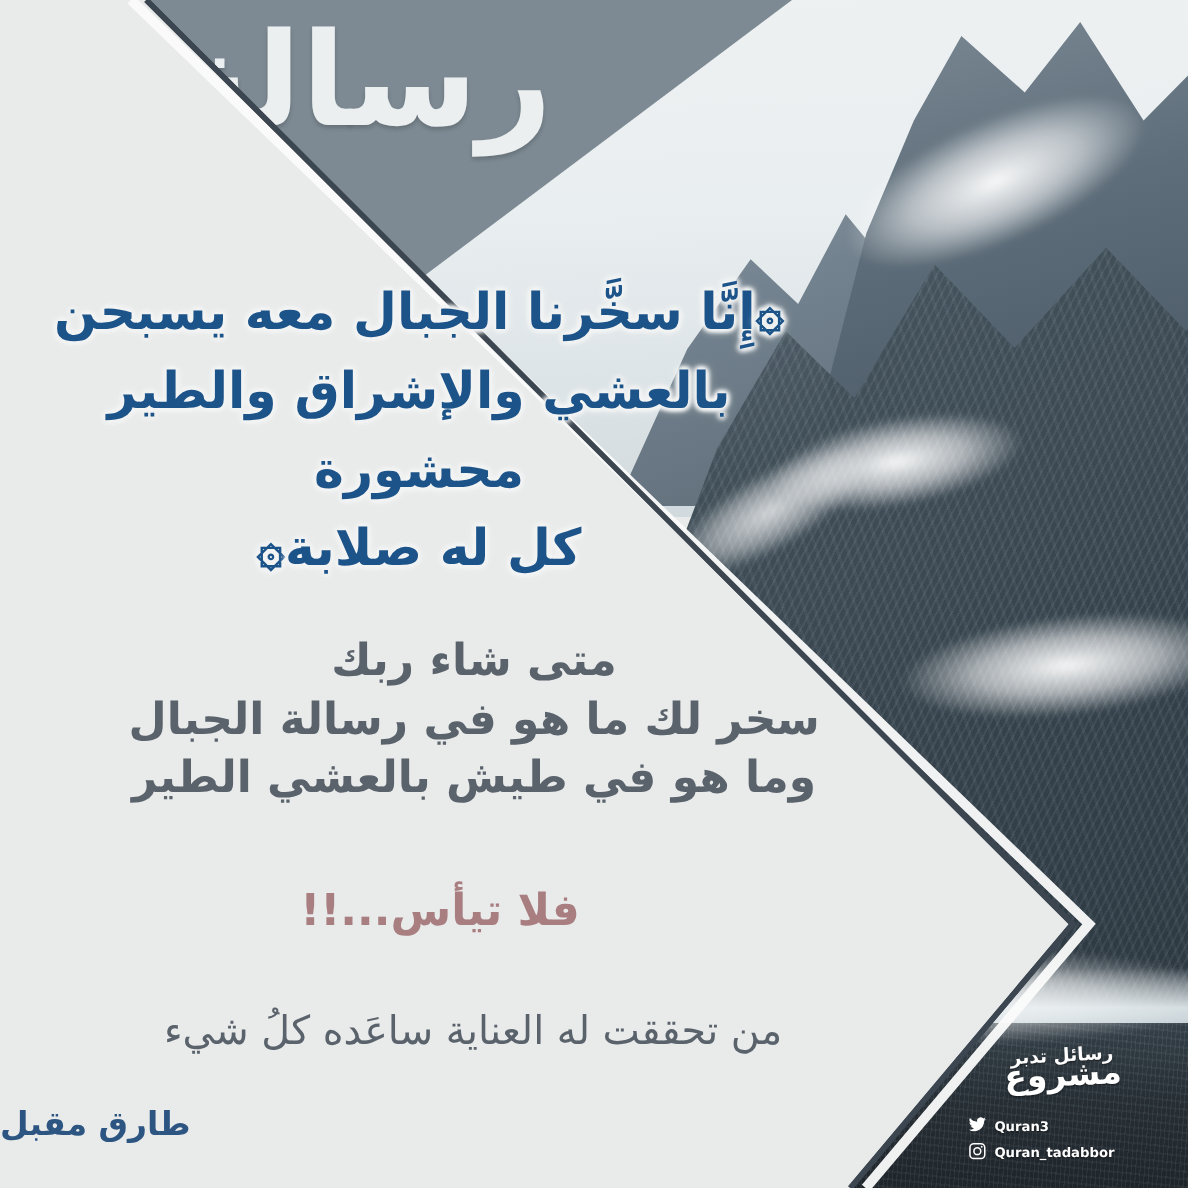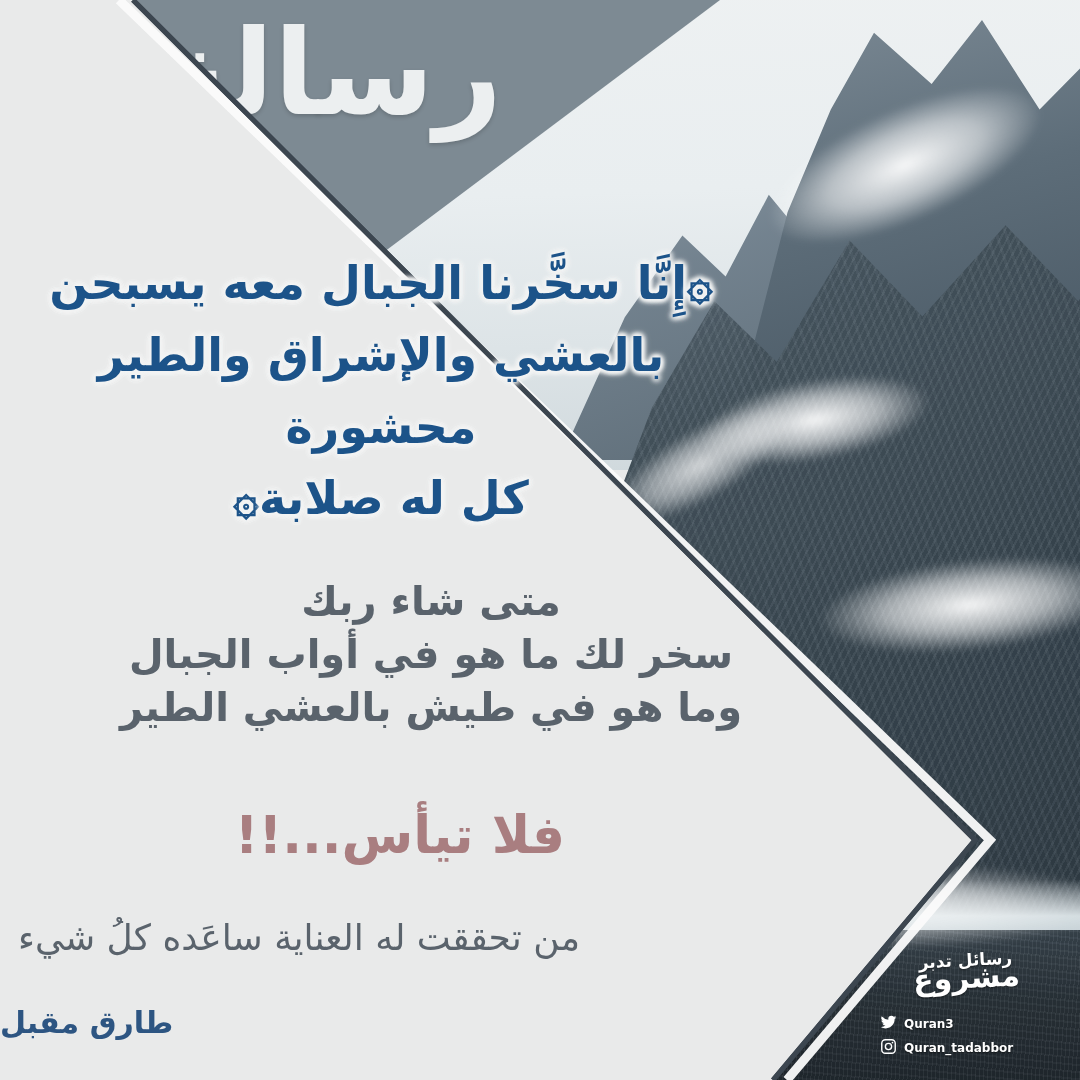--- a/index.html
+++ b/index.html
@@ -125,27 +125,27 @@
     color:#5a636c;
     padding:0 20px;box-sizing:border-box;
   }
   .commentary .l1{display:block;}
   .commentary .l2{display:block;}
   .commentary .l3{display:block;}
 
   .emphasis{
     position:absolute;left:0;top:805px;width:800px;
     text-align:center;
-    font-size:52px;font-weight:700;
+    font-size:40px;font-weight:700;
     color:#a97e80;
   }
 
   .closing{
     position:absolute;left:0;top:915px;width:860px;
-    text-align:left;
+    text-align:center;
     font-size:36px;font-weight:400;line-height:1.3;
     color:#5a636c;
     padding:0 18px;box-sizing:border-box;
   }
 
   .author{
     position:absolute;left:0;top:1005px;width:820px;
     text-align:left;
     font-size:30px;font-weight:700;
     color:#2d5582;
@@ -211,21 +211,21 @@
   <div class="content">
 
     <div class="verse">
       <span class="orn">۞</span><span>إِنَّا سخَّرنا الجبال معه يسبحن</span><br>
       <span>بالعشي والإشراق والطير محشورة</span><br>
       <span>كل له صلابة</span><span class="orn">۞</span>
     </div>
 
     <div class="commentary">
       <span class="l1">متى شاء ربك</span>
-      <span class="l2">سخر لك ما هو في أواب الجبال</span>
+      <span class="l2">سخر لك ما هو في رسالة الجبال</span>
       <span class="l3">وما هو في طيش بالعشي الطير</span>
     </div>
 
     <div class="emphasis">فلا تيأس...!!</div>
 
     <div class="closing">من تحققت له العناية ساعَده كلُ شيء</div>
 
     <div class="author">طارق مقبل</div>
   </div>
 

